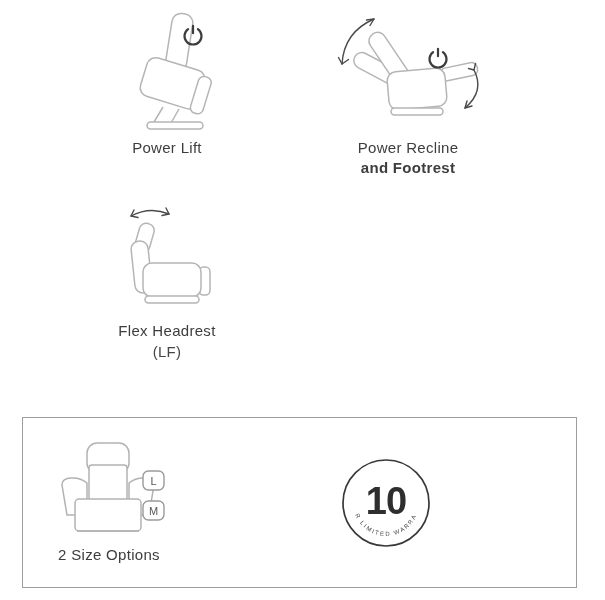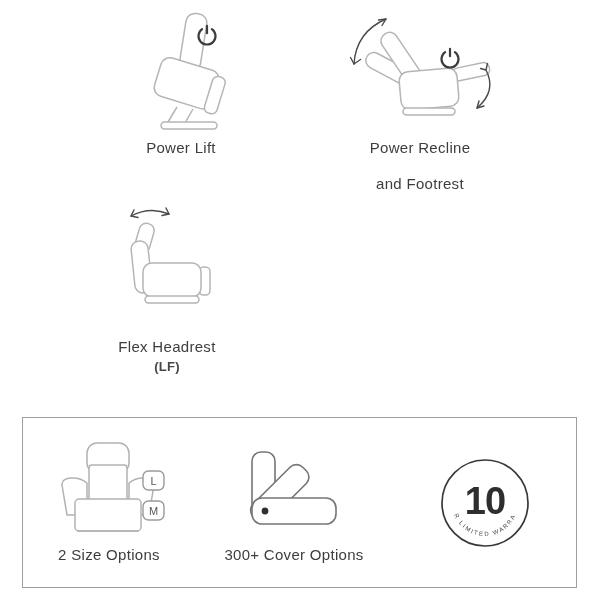--- a/index.html
+++ b/index.html
@@ -1,29 +1,29 @@
 <!DOCTYPE html>
 <html><head>
 <meta charset="utf-8">
 <style>
   html,body{margin:0;padding:0;}
   body{
     width:605px;height:600px;background:#ffffff;position:relative;overflow:hidden;
     font-family:"Liberation Sans",sans-serif;
   }
   .feature-top{position:absolute;width:160px;display:flex;flex-direction:column;align-items:center;}
-  .f1{left:101px;top:10px;}
-  .f2{left:340px;top:10px;}
+  .f1{left:87px;top:10px;}
+  .f2{left:328px;top:10px;}
   .f3{left:87px;top:203px;}
   .icon-wrap{display:flex;align-items:center;justify-content:center;}
   .label{
     font-size:15px;font-weight:500;color:#3d3d3d;letter-spacing:.3px;
     line-height:20px;text-align:center;margin-top:6px;
   }
-  .sublabel{font-size:13px;font-weight:700;color:#474747;letter-spacing:.3px;margin-top:2px;text-align:center;}
+  .sublabel{font-size:15px;font-weight:400;color:#474747;letter-spacing:.3px;margin-top:2px;text-align:center;}
   .bottom-box{
     position:absolute;left:22px;top:417px;width:553px;height:169px;
     border:1px solid #9e9e9e;display:flex;background:#fff;
   }
   .bcol{display:flex;flex-direction:column;align-items:center;justify-content:center;}
   .bcol-1{width:172px;}
   .bcol-2{width:198px;}
   .bcol-3{flex:1;}
   .bicon{height:96px;display:flex;align-items:center;justify-content:center;}
   .blabel{margin-top:8px;}
@@ -73,41 +73,41 @@
         <path d="M14 54 L10.5 47.5 M14 54 L20.5 49.5"></path>
         <path d="M46 9 L38.5 10 M46 9 L42 15.5"></path>
         <path d="M146 60 Q 157 81 137 98"></path>
         <path d="M137 98 L144 96 M137 98 L139 91"></path>
         <path d="M146 60 L147.5 53.5 M146 60 L140.5 58.5"></path>
       </g>
       <use href="#pwr" x="100" y="38" width="20" height="20"></use>
     </svg>
   </div>
   <div class="label">Power Recline</div>
-  <div class="label" style="margin-top:16px;">and Footrest</div>
+  <div class="label" style="margin-top:0;font-weight:bold;">and Footrest</div>
 </div>
 
 <div class="feature-top f3">
   <div class="icon-wrap">
     <svg width="160" height="104" viewBox="0 0 160 104">
       <g stroke="#4a4a4a" stroke-width="1.4" fill="none" stroke-linecap="round">
         <path d="M44 13 Q 63 3 82 11"></path>
         <path d="M44 13 L47 7 M44 13 L51 14.5"></path>
         <path d="M82 11 L75 12.5 M82 11 L79 5"></path>
       </g>
       <g stroke="#b5b5b5" stroke-width="1.5" fill="#ffffff">
         <rect x="50" y="20" width="15" height="30" rx="7" transform="rotate(16 57 35)"></rect>
         <rect x="46" y="38" width="17" height="52" rx="8" transform="rotate(-6 54 64)"></rect>
         <rect x="112" y="64" width="11" height="28" rx="4.5"></rect>
         <rect x="56" y="60" width="58" height="34" rx="9"></rect>
         <rect x="58" y="93" width="54" height="7" rx="3.5"></rect>
       </g>
     </svg>
   </div>
-  <div class="label" style="margin-top:30px;">Flex Headrest</div>
+  <div class="label" style="margin-top:14px;">Flex Headrest</div>
   <div class="sublabel">(LF)</div>
 </div>
 
 <div class="bottom-box">
 
   <div class="bcol bcol-1">
     <div class="bicon">
       <svg width="112" height="96" viewBox="0 0 112 96">
         <g stroke="#b2b2b2" stroke-width="1.5" fill="#ffffff">
           <rect x="34" y="2" width="42" height="30" rx="10"></rect>
@@ -121,33 +121,20 @@
           <rect x="90" y="30" width="21" height="19" rx="5.5"></rect>
           <rect x="90" y="60" width="21" height="19" rx="5.5"></rect>
         </g>
         <text x="100.5" y="43.5" font-size="11" fill="#565656" text-anchor="middle">L</text>
         <text x="100.5" y="73.5" font-size="11" fill="#565656" text-anchor="middle">M</text>
       </svg>
     </div>
     <div class="label blabel">2 Size Options</div>
   </div>
 
-  <div class="bcol bcol-2">
-    <div class="bicon">
-      <svg width="100" height="82" viewBox="0 0 100 82">
-        <g stroke="#757575" stroke-width="1.6" fill="#ffffff">
-          <rect x="8" y="4" width="23" height="70" rx="9"></rect>
-          <rect x="8" y="4" width="23" height="70" rx="9" transform="rotate(45 19.5 62)"></rect>
-          <rect x="8" y="50" width="84" height="26" rx="10"></rect>
-        </g>
-        <circle cx="21" cy="63" r="3.4" fill="#2f2f2f"></circle>
-      </svg>
-    </div>
-    <div class="label blabel">300+ Cover Options</div>
-  </div>
 
   <div class="bcol bcol-3">
     <div class="bicon">
       <svg width="92" height="92" viewBox="0 0 92 92">
         <circle cx="46" cy="46" r="43" fill="#ffffff" stroke="#383838" stroke-width="1.7"></circle>
         <text x="46" y="57" font-size="38" font-weight="bold" letter-spacing="-1" fill="#2e2e2e" text-anchor="middle">10</text>
         <path id="warc" d="M15 57.3 A33 33 0 0 0 77 57.3" fill="none"></path>
         <text font-size="6" letter-spacing="1.7" fill="#454545">
           <textPath href="#warc" startOffset="50%" text-anchor="middle">YEAR LIMITED WARRANTY</textPath>
         </text>

